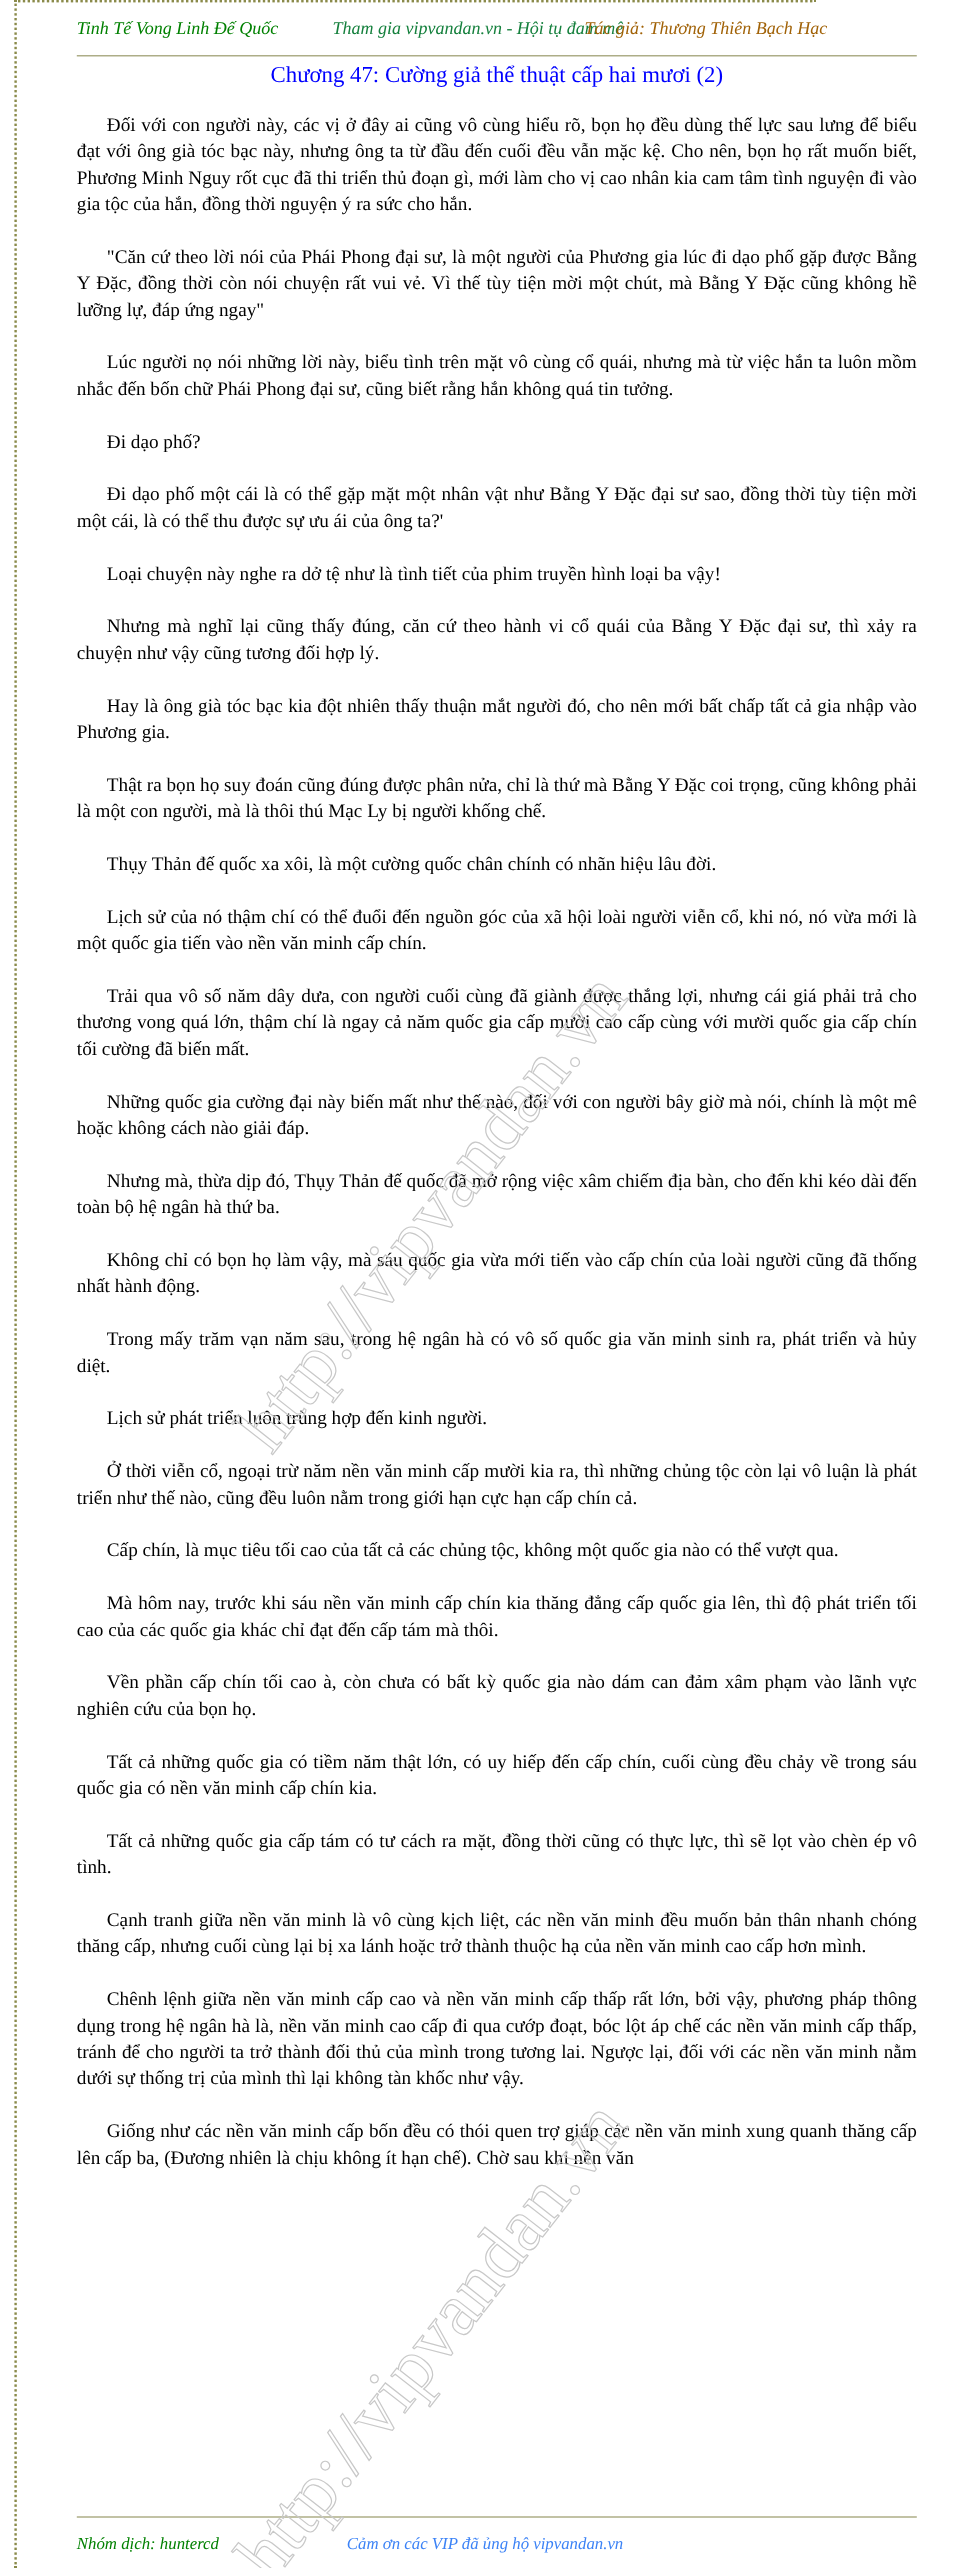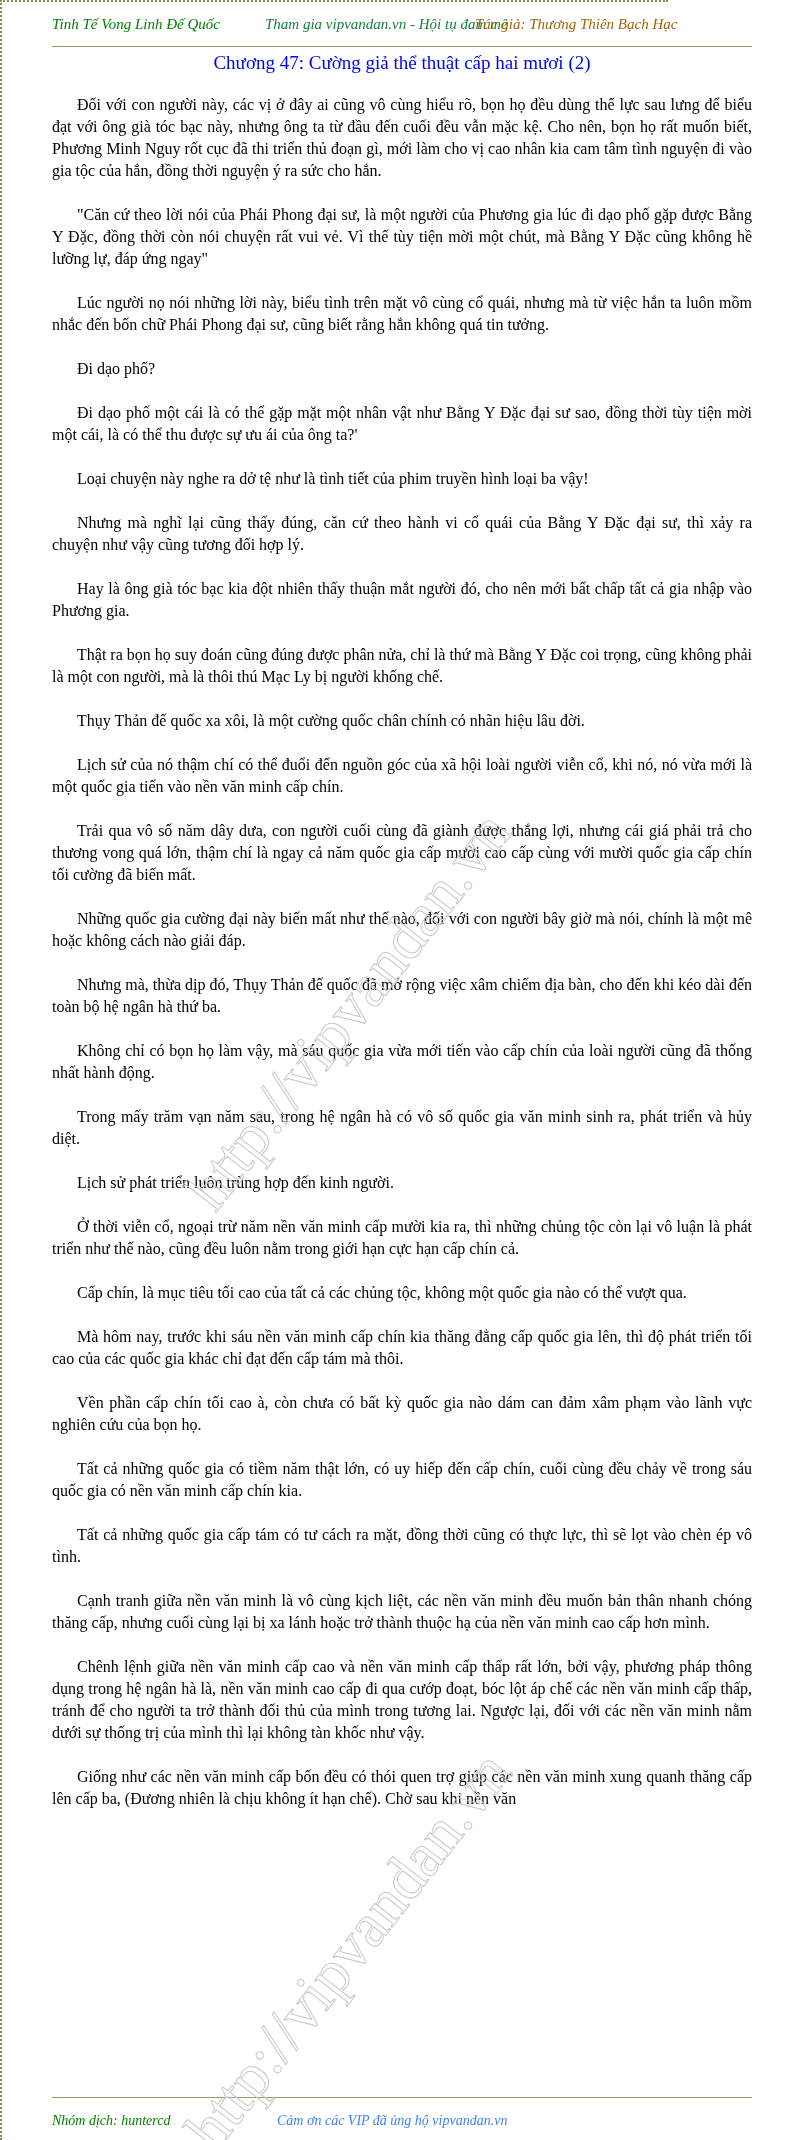--- a/index.html
+++ b/index.html
@@ -6,21 +6,21 @@
     body {
       width: 800px;
       height: 2140px;
       background: #ffffff;
       position: relative;
       overflow: hidden;
       font-family: "Liberation Serif", serif;
     }
     .page {
       position: absolute;
-      left: 0; top: 0;
+      left: 12px; top: 0;
       width: 668px;
       height: 2140px;
       box-sizing: border-box;
       border-top: 2px dotted #8a8a4a;
       border-left: 2px dotted #8a8a4a;
     }
     .header {
       position: absolute;
       left: 50px; top: 14px;
       width: 700px;

